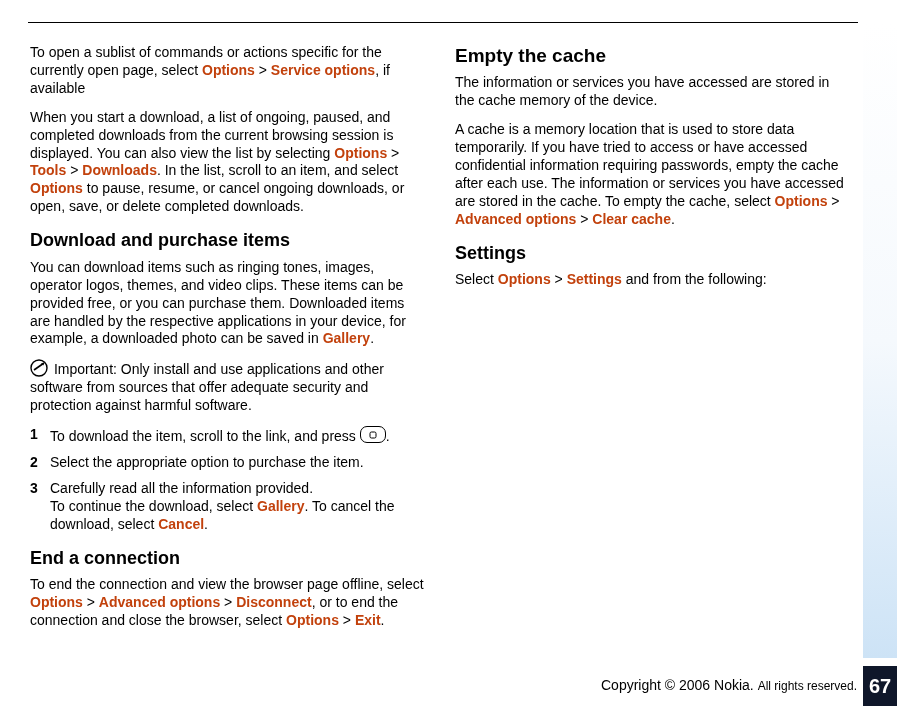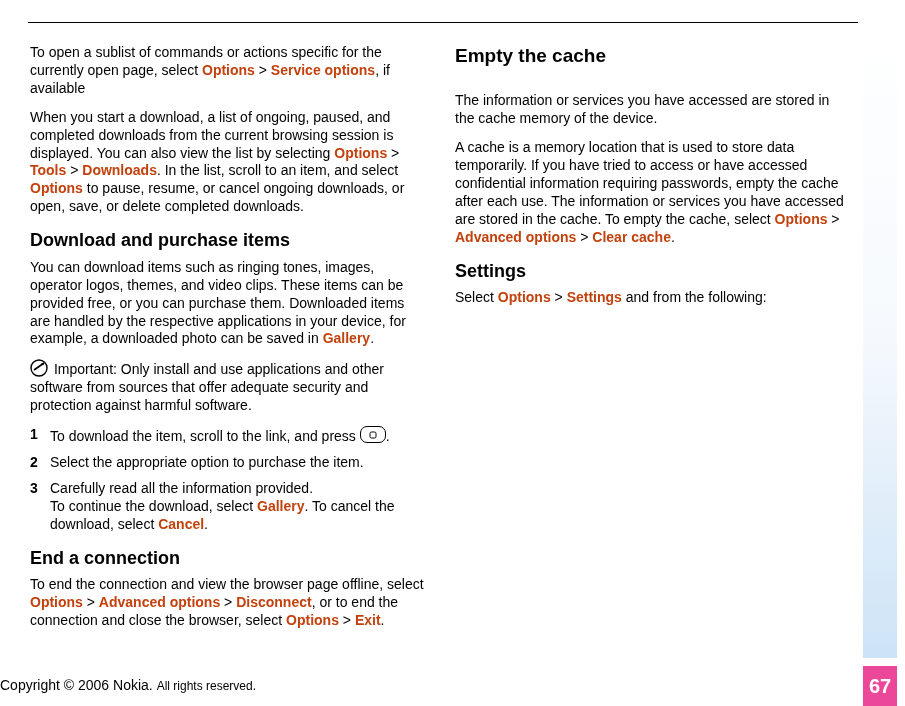--- a/index.html
+++ b/index.html
@@ -61,21 +61,21 @@
     font-family: "Trebuchet MS", Arial, sans-serif;
     font-size: 18px;
     font-weight: bold;
     margin: 14px 0 8px 0;
     line-height: 1.15;
   }
   .content h2 {
     font-family: "Trebuchet MS", Arial, sans-serif;
     font-size: 19px;
     font-weight: bold;
-    margin: 10px 0 24px 0;
+    margin: 10px 0 6px 0;
   }
   .kw { color: #c2410c; font-weight: bold; }
   .key-icon {
     display: inline-block;
     width: 24px;
     height: 15px;
     border: 1.3px solid #000;
     border-radius: 7px / 7px;
     vertical-align: -2px;
     position: relative;
@@ -103,31 +103,32 @@
     font-weight: bold;
     width: 20px;
     flex: 0 0 20px;
   }
   .numitem .t { flex: 1; }
   .footer {
     position: absolute;
     bottom: 13px;
     left: 0;
     right: 48px;
+    text-align: right;
     font-size: 14px;
   }
   .footer .co { font-family: "Trebuchet MS", Arial, sans-serif; }
   .footer .rr { font-family: "Trebuchet MS", Arial, sans-serif; font-size: 12px;}
   .pagenum {
     position: absolute;
     bottom: 0;
     right: 8px;
     width: 34px;
     height: 40px;
-    background: #ec4899;
+    background: #0f172a;
     color: #fff;
     text-align: center;
     font-size: 20px;
     font-weight: bold;
     line-height: 40px;
     font-family: "Trebuchet MS", Arial, sans-serif;
   }
 </style>
 </head>
 <body>

